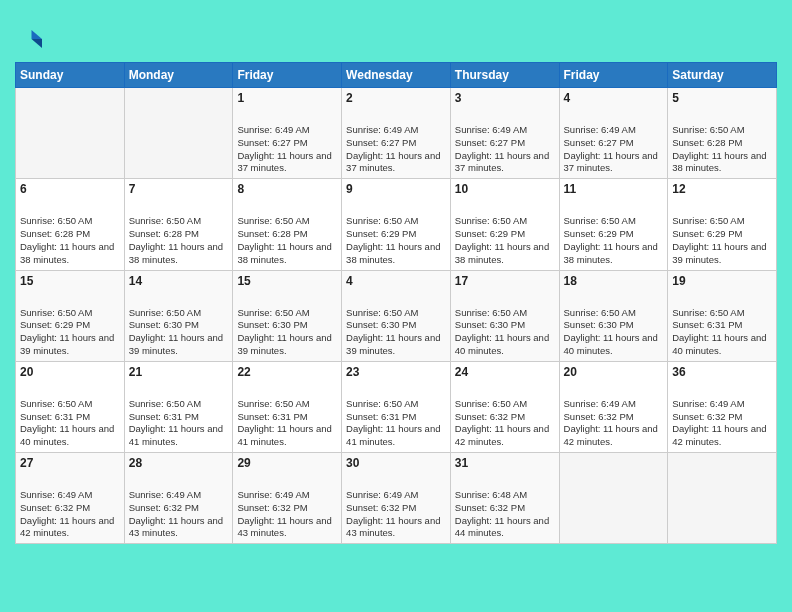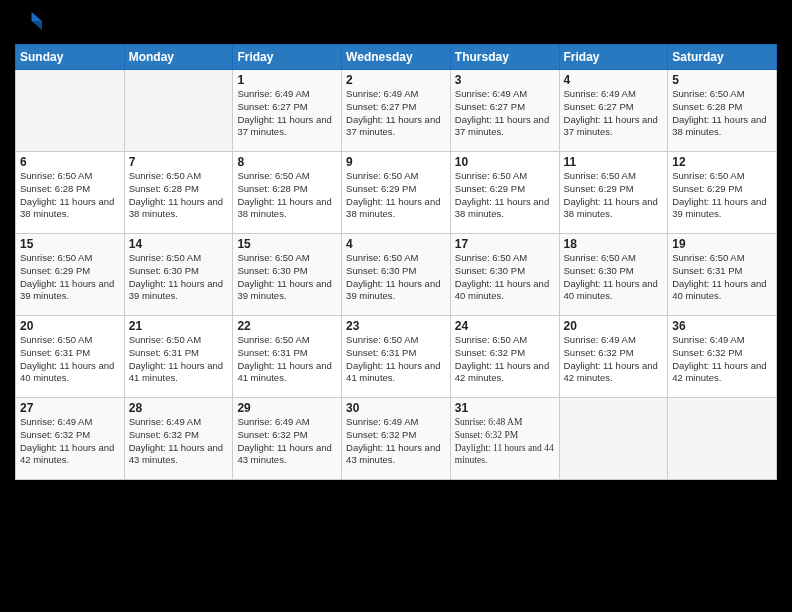--- a/index.html
+++ b/index.html
@@ -6,22 +6,22 @@
     body {
       font-family: Arial, sans-serif;
       background: #fff;
       width: 792px;
       height: 612px;
       overflow: hidden;
     }
     .page {
       width: 792px;
       height: 612px;
-      background: #000000;
-      padding: 6px 15px;
+      background: #5eead4;
+      padding: 24px 15px;
     }
     .header {
       display: flex;
       justify-content: space-between;
       align-items: flex-start;
       margin-bottom: 8px;
     }
     .logo {
       display: flex;
       align-items: center;
@@ -90,20 +90,21 @@
       font-size: 12px;
       font-weight: bold;
       color: #222;
       display: block;
       margin-bottom: 1px;
     }
     .day-info {
       font-size: 9.5px;
       color: #333;
       line-height: 1.35;
+      margin-top: 19px;
     }
     .empty-cell {
       background: #f5f5f5 !important;
     }
   </style>
 </head>
 <body>
 
 <div class="page">
   <div class="header">
@@ -322,21 +323,21 @@
 Daylight: 11 hours and 43 minutes.</div>
           </td>
           <td>
             <span class="day-num">30</span>
             <div class="day-info" style="white-space: pre-line;">Sunrise: 6:49 AM
 Sunset: 6:32 PM
 Daylight: 11 hours and 43 minutes.</div>
           </td>
           <td>
             <span class="day-num">31</span>
-            <div class="day-info" style="white-space: pre-line; font-family: Liberation Serif, serif;">Sunrise: 6:48 AM
+            <div class="day-info" style="white-space: pre-line;">Sunrise: 6:48 AM
 Sunset: 6:32 PM
 Daylight: 11 hours and 44 minutes.</div>
           </td>
           <td class="empty-cell"></td>
           <td class="empty-cell"></td>
         </tr>
       </tbody>
   </table>
 </div>
 

